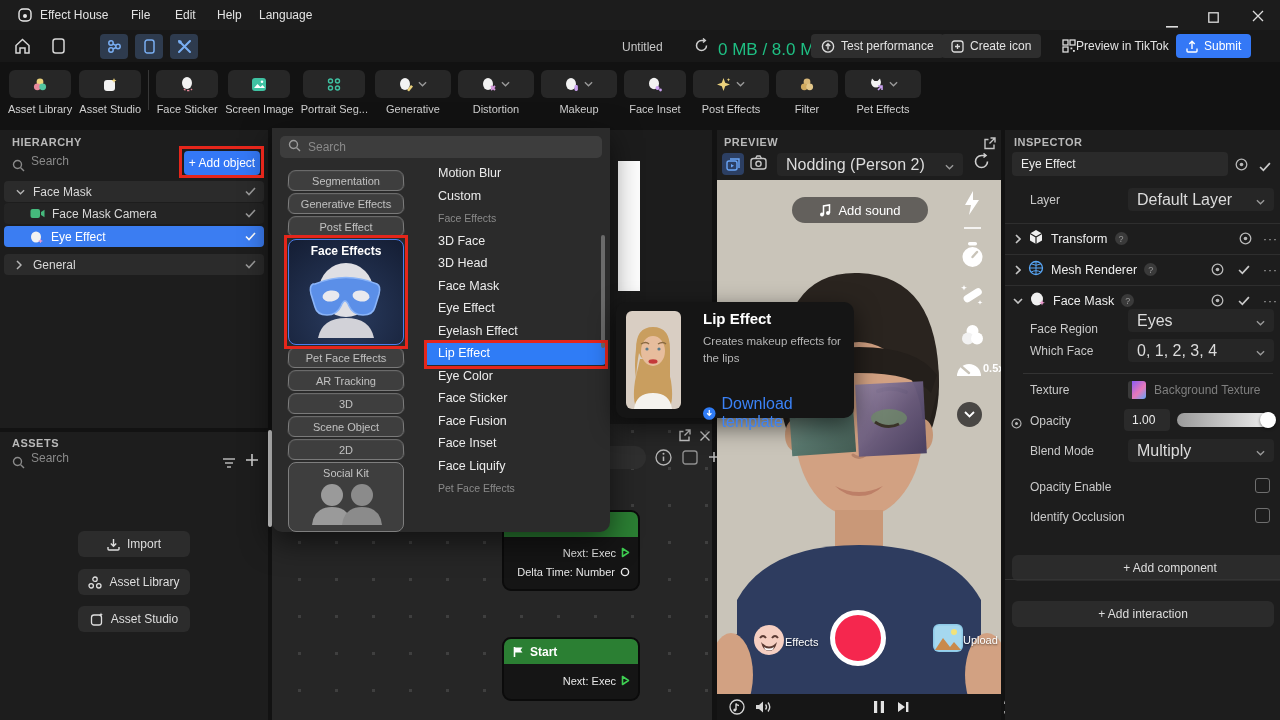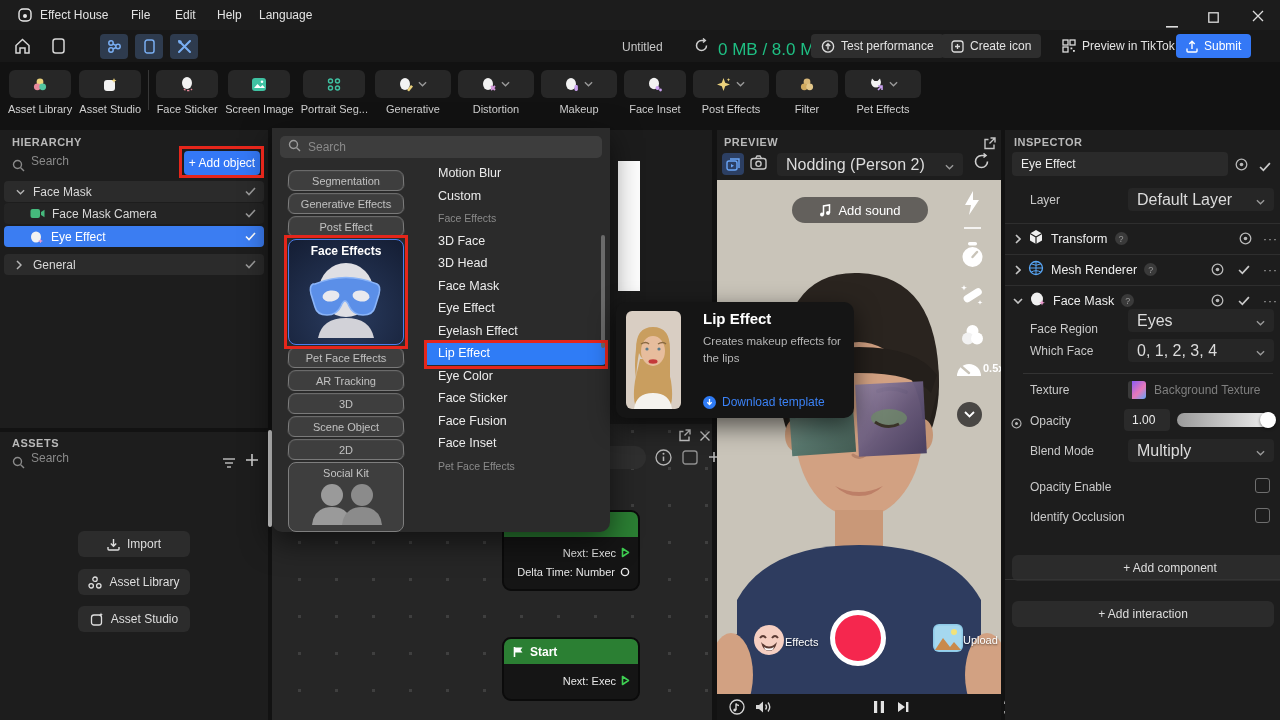--- a/index.html
+++ b/index.html
@@ -102,21 +102,21 @@
         </svg>
       <span>Test performance</span>
     </span>
     <span class="p tbtn" style="left:941px;top:4px;">
       <svg width="13" height="13" viewBox="0 0 13 13">
           <rect x="1" y="1" width="11" height="11" rx="2.5" fill="none" stroke="#dcdcdc" stroke-width="1.3"></rect>
           <path d="M6.5 4v5M4 6.5h5" stroke="#dcdcdc" stroke-width="1.3"></path>
         </svg>
       <span>Create icon</span>
     </span>
-    <span class="p" style="left:1062px;top:4px;display:flex;align-items:center;gap:6px;height:24px;font-size:12px;color:#e3e3e3;">
+    <span class="p" style="left:1062px;top:4px;display:flex;align-items:center;height:24px;font-size:12px;color:#e3e3e3;">
       <svg width="14" height="14" viewBox="0 0 14 14">
           <rect x="1" y="1" width="5" height="5" fill="none" stroke="#dcdcdc" stroke-width="1.3"></rect>
           <rect x="8" y="1" width="5" height="5" fill="none" stroke="#dcdcdc" stroke-width="1.3"></rect>
           <rect x="1" y="8" width="5" height="5" fill="none" stroke="#dcdcdc" stroke-width="1.3"></rect>
           <rect x="8.5" y="8.5" width="1.8" height="1.8" fill="#dcdcdc"></rect>
           <rect x="11" y="11" width="1.8" height="1.8" fill="#dcdcdc"></rect>
         </svg>
       <span>Preview in TikTok</span>
     </span>
     <span class="p tbtn" style="left:1176px;top:4px;background:#3478f6;color:#fff;">
@@ -469,20 +469,21 @@
       <div class="prow">3D Face</div>
       <div class="prow">3D Head</div>
       <div class="prow">Face Mask</div>
       <div class="prow">Eye Effect</div>
       <div class="prow">Eyelash Effect</div>
       <div class="prow" style="background:#2f7cf6;color:#fff;">Lip Effect</div>
       <div class="prow">Eye Color</div>
       <div class="prow">Face Sticker</div>
       <div class="prow">Face Fusion</div>
       <div class="prow">Face Inset</div>
+      <div class="prow">Face Liquify</div>
       <div class="prow phead">Pet Face Effects</div>
     </div>
     <div class="p" style="left:329px;top:107px;width:4px;height:113px;background:#6a6a6a;border-radius:2px;"></div>
 
     <div class="redbox" style="left:12px;top:107px;width:124px;height:114px;"></div>
     <div class="redbox" style="left:152px;top:212px;width:184px;height:29px;"></div>
   </div>
 
   <div class="p panel" style="left:717px;top:130px;width:284px;height:590px;">
     <div class="ptitle p" style="left:7px;top:6px;">PREVIEW</div>
@@ -664,21 +665,21 @@
           <path d="M8 98q2-16 19-16t19 16z" fill="#f4f2ee"></path>
         </svg>
     </div>
     <div class="p" style="left:87px;top:8px;font-size:15px;font-weight:bold;color:#fff;">Lip Effect</div>
     <div class="p" style="left:87px;top:31px;width:142px;font-size:11.5px;line-height:1.45;color:#b5b5b5;">Creates makeup effects for the lips</div>
     <div class="p" style="left:87px;top:93px;display:flex;align-items:center;gap:6px;">
       <svg width="13" height="13" viewBox="0 0 13 13">
           <circle cx="6.5" cy="6.5" r="6.5" fill="#2f7cf6"></circle>
           <path d="M6.5 3v5M4.3 6.3L6.5 8.5l2.2-2.2" stroke="#fff" stroke-width="1.3" fill="none"></path>
         </svg>
-      <span style="font-size:12px;color:#3b82f6;">Download template</span>
+      <span style="font-size:16px;color:#3b82f6;">Download template</span>
     </div>
   </div>
 
   <div class="p panel" style="left:1005px;top:130px;width:275px;height:590px;">
     <div class="ptitle p" style="left:9px;top:6px;">INSPECTOR</div>
     <div class="p" style="left:7px;top:22px;width:216px;height:24px;background:#2a2a2a;border-radius:4px;display:flex;align-items:center;padding-left:9px;font-size:12px;color:#ececec;">Eye Effect</div>
     <span class="p" style="left:230px;top:27px;"><svg width="13" height="13" viewBox="0 0 13 13">
           <circle cx="6.5" cy="6.5" r="5.3" fill="none" stroke="#b8b8b8" stroke-width="1.3"></circle>
           <circle cx="6.5" cy="6.5" r="1.8" fill="#b8b8b8"></circle>
         </svg></span>

